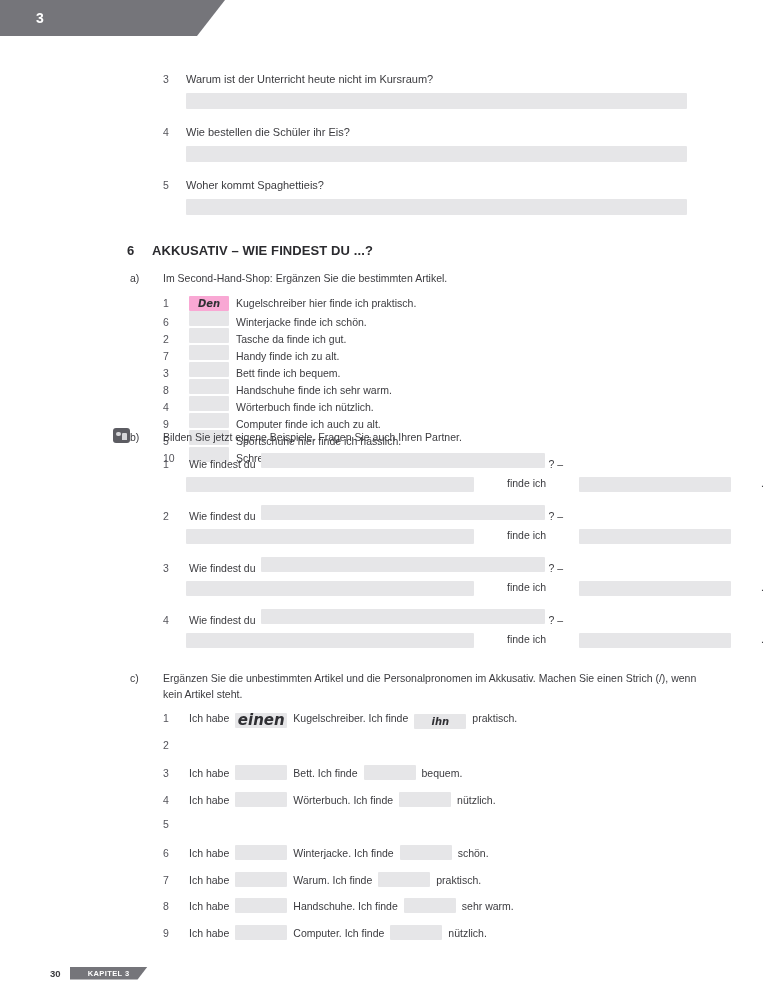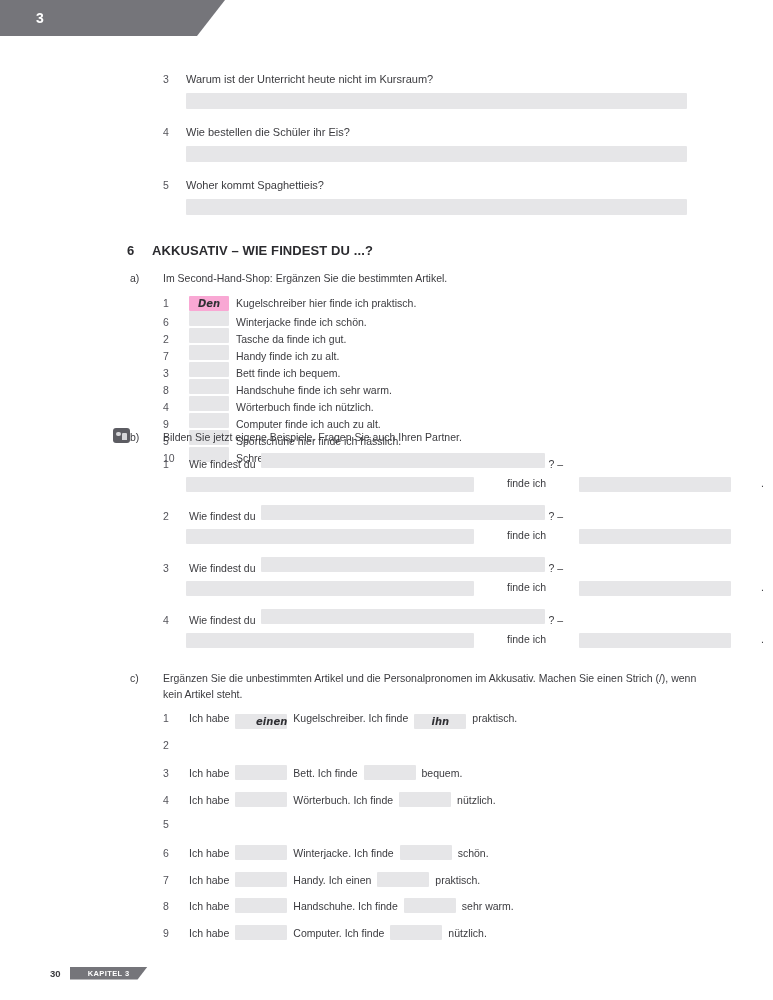--- a/index.html
+++ b/index.html
@@ -299,23 +299,23 @@
   .c-blank1 {
     display: inline-block;
     width: 52px;
     height: 15px;
     background: #e6e6e8;
     margin: 0 6px;
     vertical-align: -3px;
     border-radius: 1px;
   }
   .c-blank1.hand {
-    text-align: right;
+    text-align: center;
     font-family: "DejaVu Sans", sans-serif;
-    font-size: 10px;
+    font-size: 15px;
     font-weight: bold;
     font-style: italic;
     color: #2f2f33;
     line-height: 15px;
   }
   .c-blank2 {
     display: inline-block;
     width: 52px;
     height: 15px;
     background: #e6e6e8;
@@ -556,21 +556,21 @@
       </div>
       <div class="c-row">
         <span class="c-num">5</span>
       </div>
       <div class="c-row">
         <span class="c-num">6</span>
         <span><span class="c-text">Ich habe</span><span class="c-blank1"></span><span class="c-text">Winterjacke. Ich finde</span><span class="c-blank2"></span><span class="c-text">schön.</span></span>
       </div>
       <div class="c-row">
         <span class="c-num">7</span>
-        <span><span class="c-text">Ich habe</span><span class="c-blank1"></span><span class="c-text">Handy. Ich einen</span><span class="c-blank2"></span><span class="c-text">praktisch.</span></span>
+        <span><span class="c-text">Ich habe</span><span class="c-blank1"></span><span class="c-text">Warum. Ich finde</span><span class="c-blank2"></span><span class="c-text">praktisch.</span></span>
       </div>
       <div class="c-row">
         <span class="c-num">8</span>
         <span><span class="c-text">Ich habe</span><span class="c-blank1"></span><span class="c-text">Handschuhe. Ich finde</span><span class="c-blank2"></span><span class="c-text">sehr warm.</span></span>
       </div>
       <div class="c-row">
         <span class="c-num">9</span>
         <span><span class="c-text">Ich habe</span><span class="c-blank1"></span><span class="c-text">Computer. Ich finde</span><span class="c-blank2"></span><span class="c-text">nützlich.</span></span>
       </div>
     </div>

